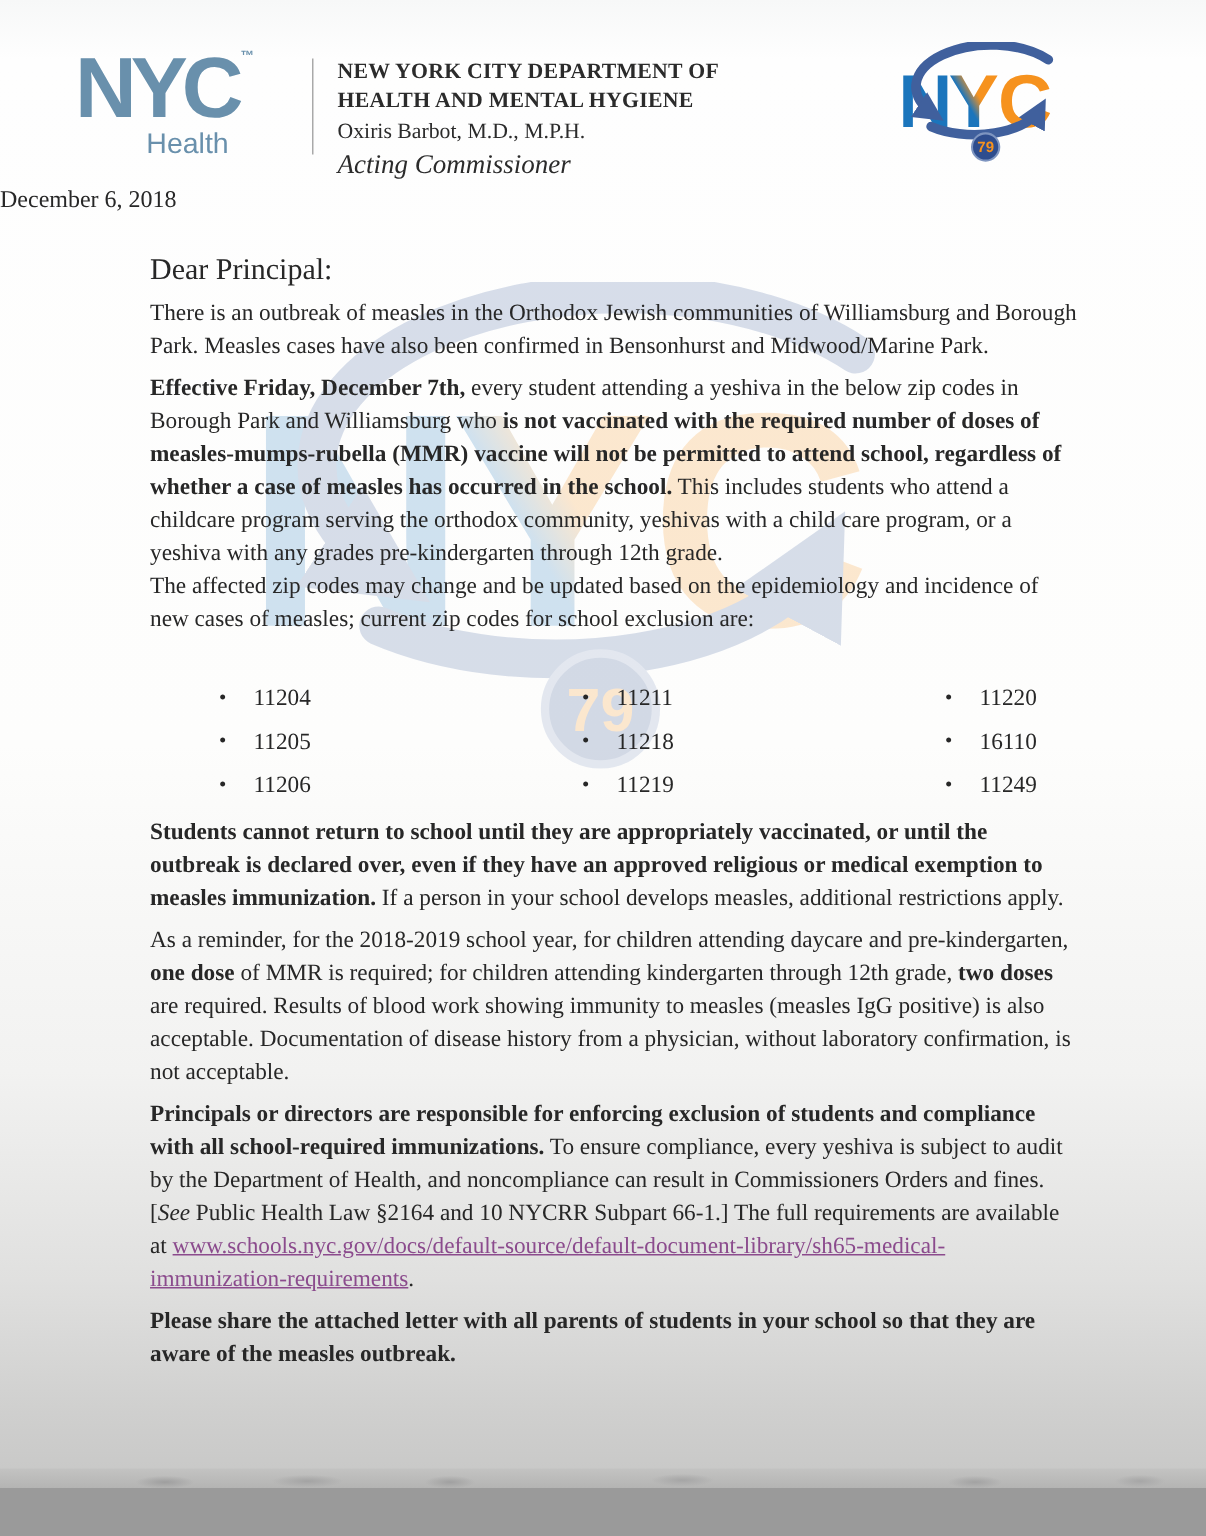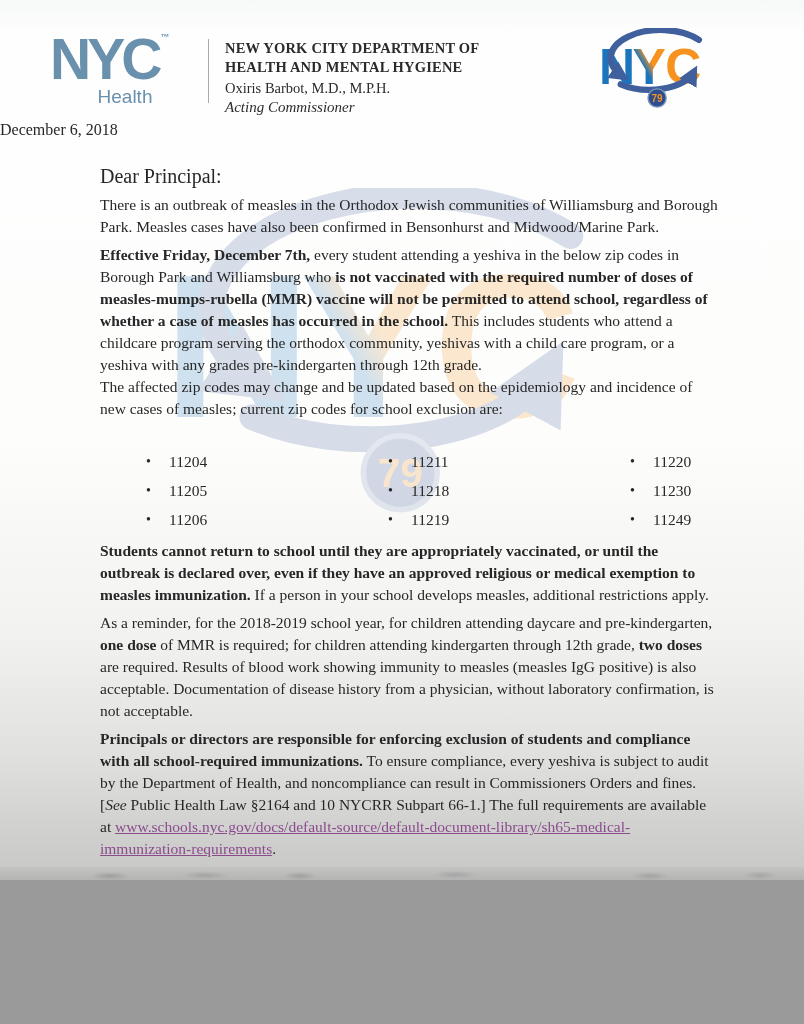--- a/index.html
+++ b/index.html
@@ -1,35 +1,35 @@
 <!DOCTYPE html>
 <html><head>
 <meta charset="utf-8">
 <title>NYC DOHMH Letter</title>
 <style>
   html,body{margin:0;padding:0;background:#9a9a9a;}
   .page{
-    position:relative;width:804px;height:880px;margin:0 auto;overflow:hidden;
+    position:relative;width:804px;height:992px;margin:0 auto;overflow:hidden;
     background:linear-gradient(180deg,#f7f8f8 0%,#fefefe 4%,#fdfdfc 50%,#f2f2f1 72%,#e0e0df 86%,#cfcfce 95%,#c7c7c6 100%);
     font-family:"Liberation Serif", serif;color:#272727;
   }
   .content{position:relative;z-index:1;}
   
   .header{display:flex;align-items:flex-start;padding:36px 86px 0 50px;}
   .brand{width:150px;flex:none;}
   .brand-nyc{font-family:"Liberation Sans",sans-serif;font-weight:900;font-size:57px;
     line-height:.82;color:#6990ac;letter-spacing:-4px;position:relative;}
   .brand-tm{font-size:9px;letter-spacing:0;position:absolute;top:-2px;margin-left:2px;color:#6990ac;}
   .brand-health{font-family:"Liberation Sans",sans-serif;font-weight:normal;font-size:19px;
     color:#6990ac;letter-spacing:0;margin-top:3px;text-align:center;}
   .vrule{width:1px;height:64px;background:#a9a9a9;margin:3px 16px 0 8px;flex:none;}
   .dept{padding-top:3px;font-size:14.5px;line-height:1.28;color:#2b2b2b;}
   .dept-bold{font-weight:bold;letter-spacing:.2px;}
   .dept-name{margin-top:3px;}
-  .dept-title{font-style:italic;font-size:15px;}
+  .dept-title{font-style:italic;font-size:18px;}
   .stamp{margin-left:auto;width:120px;flex:none;margin-top:-8px;}
   .date-row{text-align:left;padding-right:92px;font-size:16px;margin-top:4px;}
   
   .letter{padding:0 86px 0 100px;}
   .salutation{margin-top:26px;font-size:20px;}
   .para{margin-top:6px;font-size:15.5px;line-height:22px;text-align:left;}
   .para.tight{margin-top:0;}
   .b{font-weight:bold;}
   .i{font-style:italic;}
   sup{font-size:10px;line-height:0;vertical-align:super;}
@@ -146,21 +146,21 @@
               <span>11219</span>
             </div>
           </div>
         <div class="zip-col">
             <div class="zip-item">
               <span class="bullet">•</span>
               <span>11220</span>
             </div>
             <div class="zip-item">
               <span class="bullet">•</span>
-              <span>11230</span>
+              <span>16110</span>
             </div>
             <div class="zip-item">
               <span class="bullet">•</span>
               <span>11249</span>
             </div>
           </div>
       </div>
 
       <div class="para"><span class="b">Students cannot return to school until they are appropriately vaccinated, or until the outbreak is declared over, even if they have an approved religious or medical exemption to measles immunization.</span><span> If a person in your school develops measles, additional restrictions apply.</span></div>
       <div class="para"><span>As a reminder, for the 2018-2019 school year, for children attending daycare and pre-kindergarten, </span><span class="b">one dose</span><span> of MMR is required; for children attending kindergarten through 12th grade, </span><span class="b">two doses</span><span> are required. Results of blood work showing immunity to measles (measles IgG positive) is also acceptable. Documentation of disease history from a physician, without laboratory confirmation, is not acceptable.</span></div>

